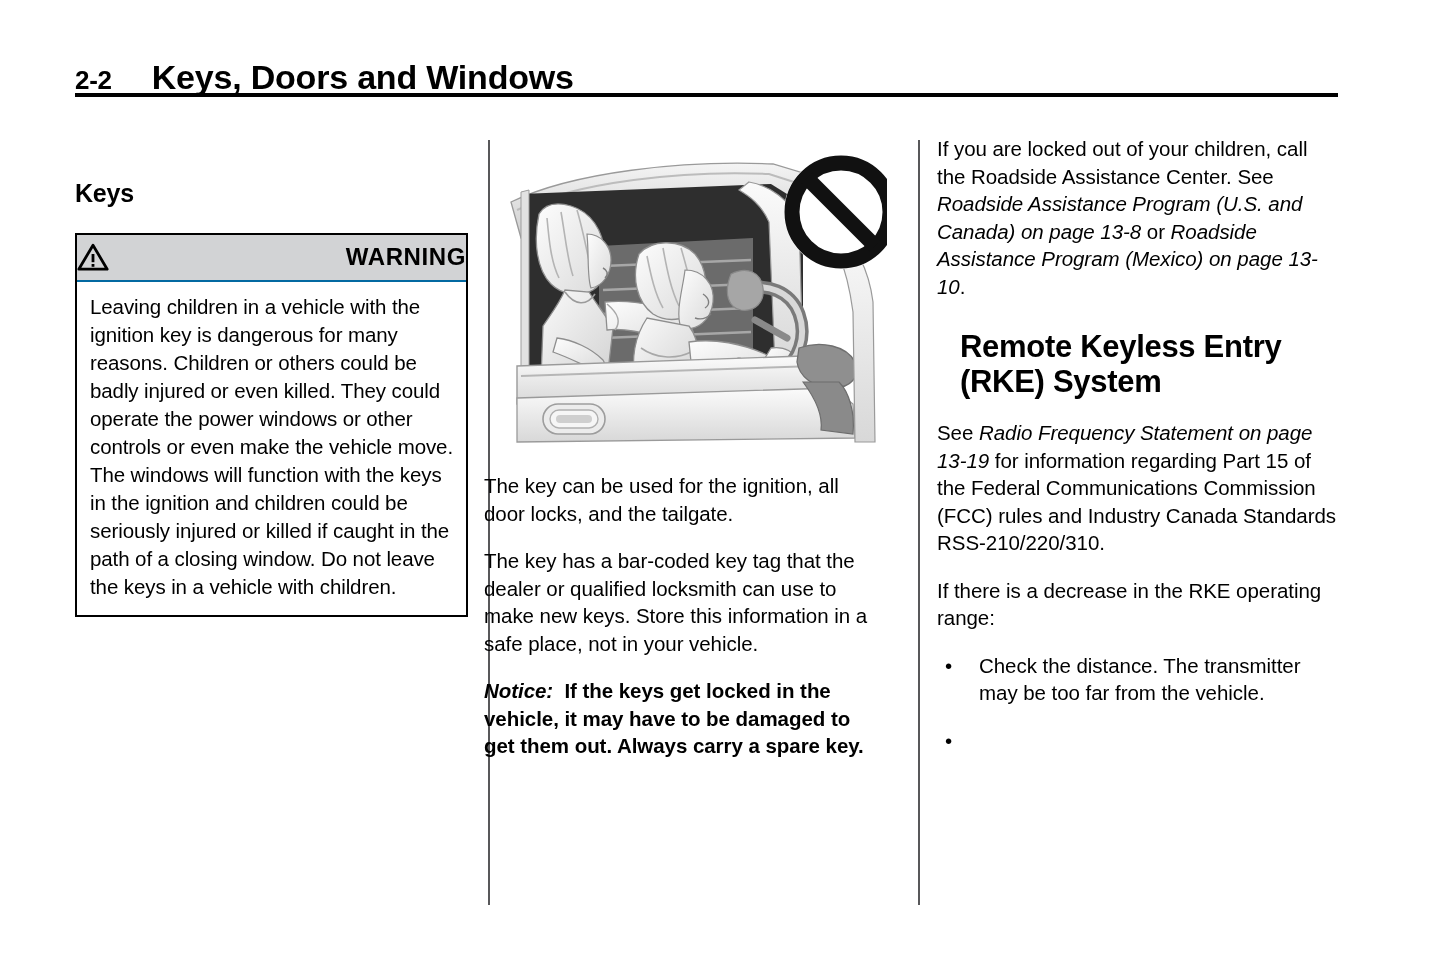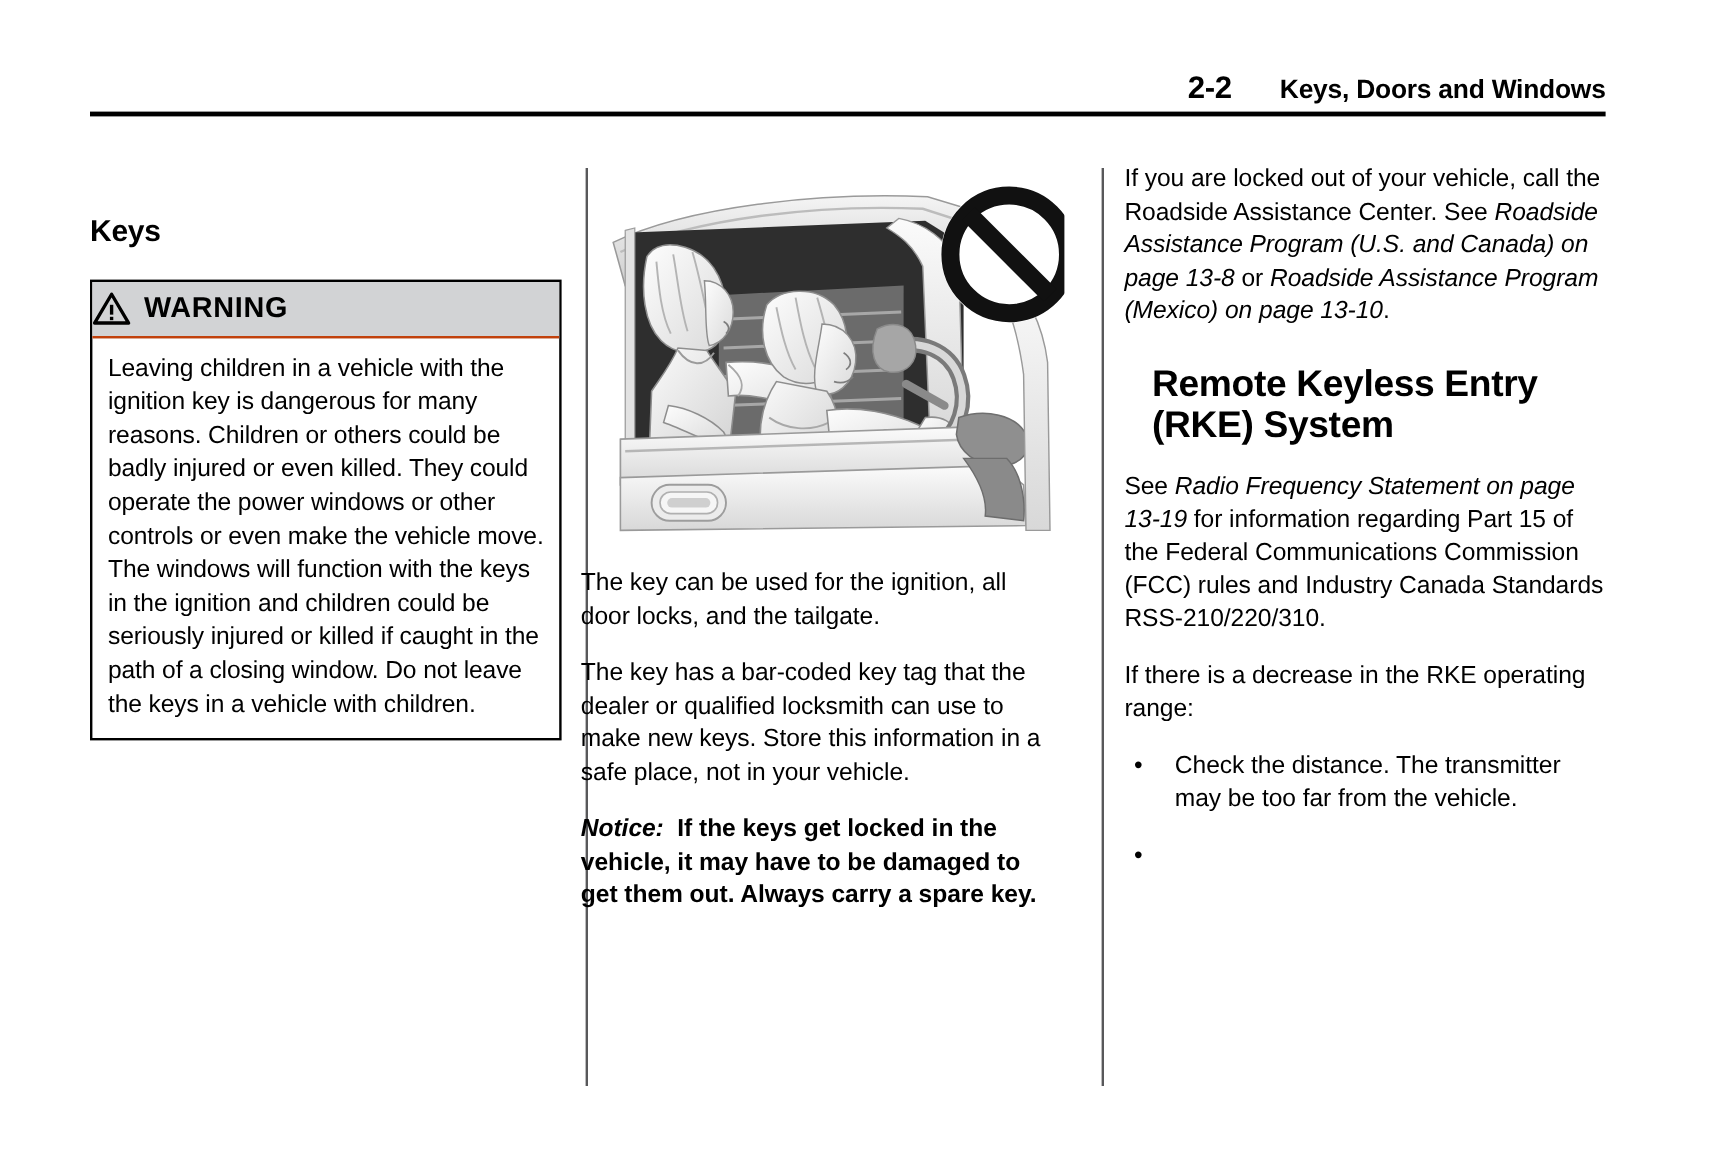--- a/index.html
+++ b/index.html
@@ -20,29 +20,28 @@
   #page-header {
     position: absolute;
     left: 75px;
     top: 58px;
     width: 1263px;
   }
   #page-header .head-row {
     display: flex;
     align-items: baseline;
     gap: 40px;
-    justify-content: flex-end;
   }
   .head-folio {
     font-size: 26px;
     font-weight: bold;
     letter-spacing: -0.3px;
   }
   .head-title {
-    font-size: 22px;
+    font-size: 34px;
     font-weight: bold;
     letter-spacing: -0.2px;
   }
   #header-rule {
     position: absolute;
     left: 75px;
     top: 93px;
     width: 1263px;
     height: 4px;
     background: #000;
@@ -99,25 +98,25 @@
   
   #warning-box {
     margin-top: 25px;
     border: 2px solid #000;
     width: 393px;
     box-sizing: border-box;
     background: #fff;
   }
   #warning-head {
     background: #d2d3d5;
-    border-bottom: 2px solid #c2410c;
+    border-bottom: 2px solid #0369a1;
     height: 45px;
     display: flex;
     align-items: center;
-    justify-content: flex-start;
+    justify-content: space-between;
     gap: 11px;
   }
   #warning-head .w-label {
     font-size: 24px;
     font-weight: bold;
     letter-spacing: 0.6px;
   }
   .tri-icon { display: block; }
   #warning-body {
     padding: 11px 13px 14px 13px;
@@ -317,21 +316,21 @@
     </svg>
   </div>
 
   <p class="body">The key can be used for the ignition, all door locks, and the tailgate.</p>
   <p class="body">The key has a bar-coded key tag that the dealer or qualified locksmith can use to make new keys. Store this information in a safe place, not in your vehicle.</p>
   <p class="body notice"><span class="notice-lead">Notice:</span>&nbsp; <span>If the keys get locked in the vehicle, it may have to be damaged to get them out. Always carry a spare key.</span></p>
 </div>
 
 <div id="column-right" class="column">
 
-  <p class="body first"><span>If you are locked out of your vehicle, call the Roadside Assistance Center. See </span><span class="ital">Roadside Assistance Program (U.S. and Canada) on page 13-8</span><span> or </span><span class="ital">Roadside Assistance Program (Mexico) on page 13-10</span><span>.</span></p>
+  <p class="body first"><span>If you are locked out of your children, call the Roadside Assistance Center. See </span><span class="ital">Roadside Assistance Program (U.S. and Canada) on page 13-8</span><span> or </span><span class="ital">Roadside Assistance Program (Mexico) on page 13-10</span><span>.</span></p>
 
   <h1 class="sec-title" style="margin-top:30px;margin-left:23px;">Remote Keyless Entry (RKE) System</h1>
 
   <p class="body" style="margin-top:20px;"><span>See </span><span class="ital">Radio Frequency Statement on page 13-19</span><span> for information regarding Part 15 of the Federal Communications Commission (FCC) rules and Industry Canada Standards RSS-210/220/310.</span></p>
 
   <p class="body">If there is a decrease in the RKE operating range:</p>
 
   <ul class="bullets">
     <li><span class="bullet-dot">•</span><span>Check the distance. The transmitter may be too far from the vehicle.</span></li>
     <li><span class="bullet-dot">•</span></li>

